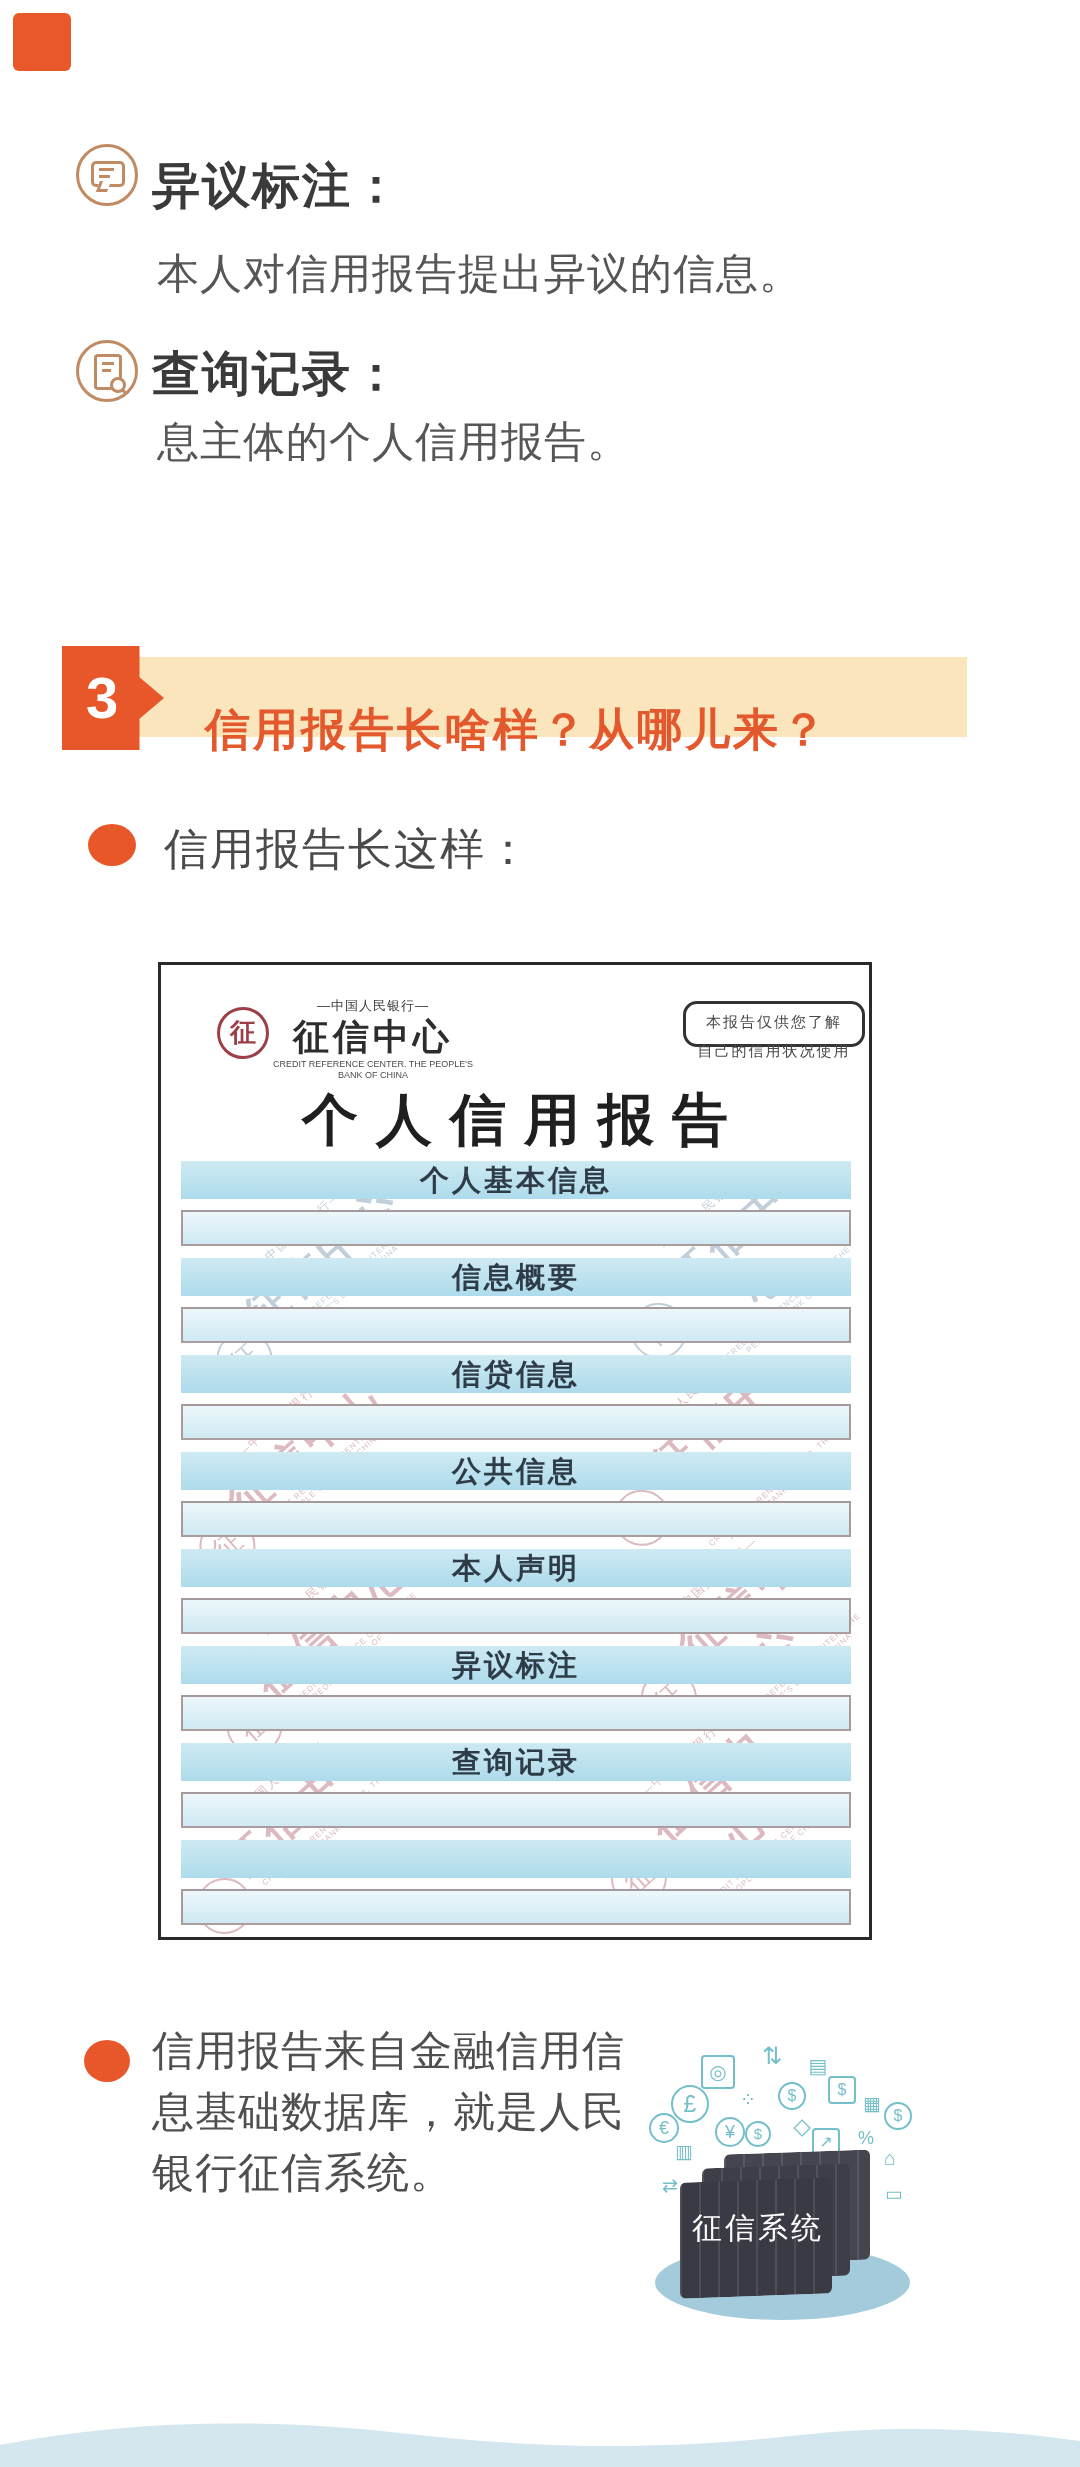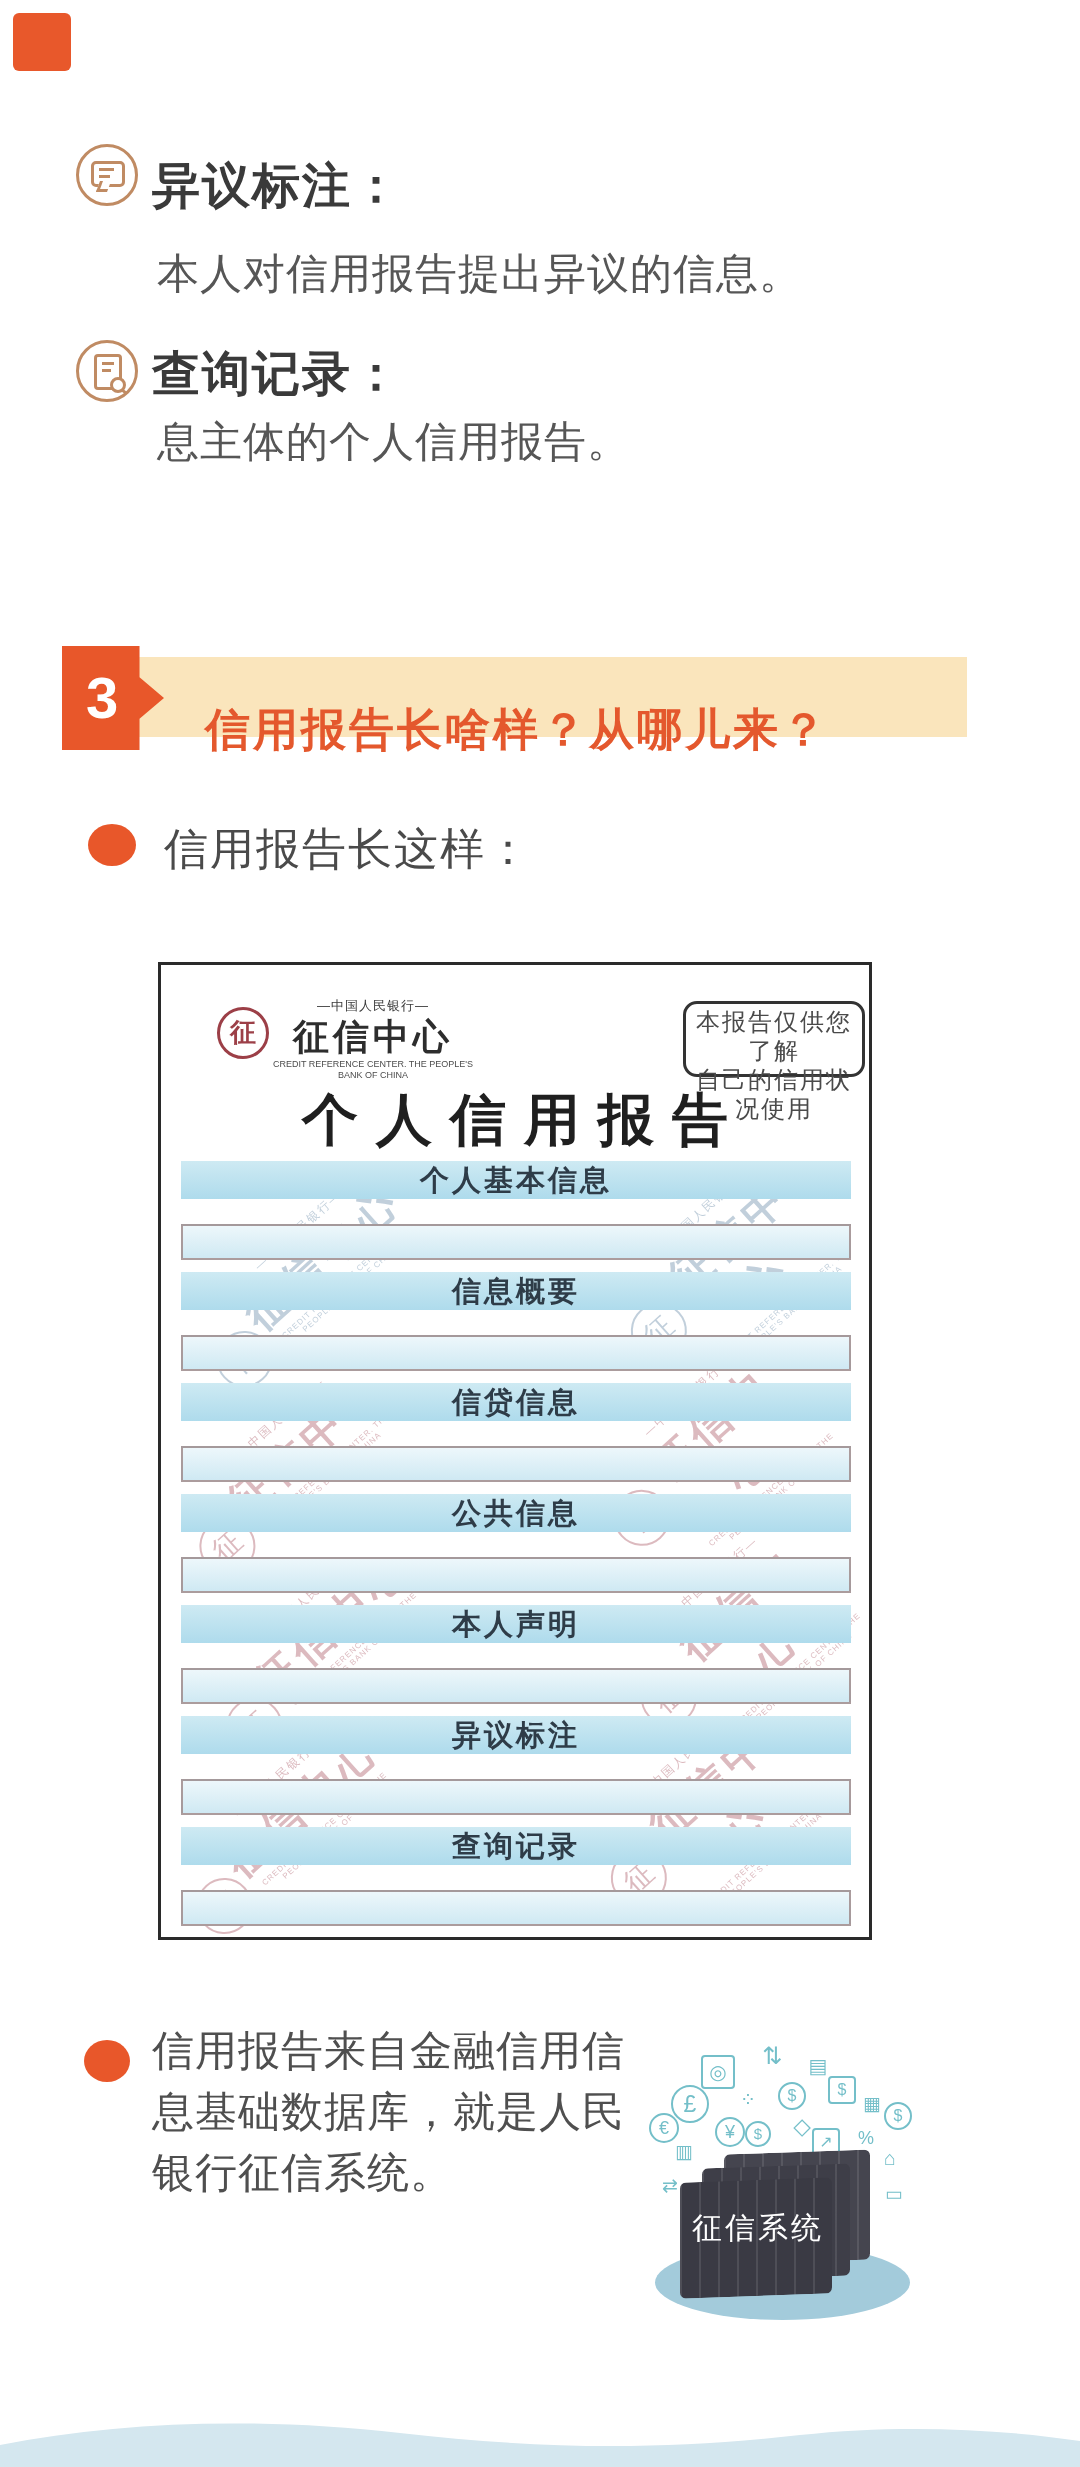--- a/index.html
+++ b/index.html
@@ -36,26 +36,26 @@
   
   .card{left:158px;top:962px;width:714px;height:978px;border:3px solid #2A2A2A;background:#fff;
         box-sizing:border-box;overflow:hidden;}
   .seal{position:absolute;left:56px;top:42px;width:46px;height:46px;border:3px solid #9C3F47;border-radius:50%;
         color:#9C3F47;font-size:26px;font-weight:700;text-align:center;line-height:46px;
         font-family:"Liberation Serif","DejaVu Serif",serif;}
   .brand-top{position:absolute;left:112px;top:32px;width:200px;text-align:center;font-size:13px;color:#3a3a3a;letter-spacing:1px;}
   .brand-name{position:absolute;left:112px;top:48px;width:200px;text-align:center;font-size:36px;font-weight:700;color:#2d2d2d;
         font-family:"Liberation Serif","DejaVu Serif",serif;letter-spacing:4px;}
   .brand-en{position:absolute;left:112px;top:94px;width:200px;text-align:center;font-size:9px;color:#4c4c4c;line-height:11px;}
-  .notice{position:absolute;left:522px;top:36px;width:182px;height:76px;border:3px solid #333;border-radius:14px;
-        font-size:24px;color:#4a4a4a;letter-spacing:2px;text-align:center;line-height:29px;padding-top:3px;box-sizing:border-box;}
+  .notice{position:absolute;left:522px;top:36px;width:182px;height:46px;border:3px solid #333;border-radius:14px;
+        font-size:15px;color:#4a4a4a;letter-spacing:2px;text-align:center;line-height:29px;padding-top:3px;box-sizing:border-box;}
   .r-title{position:absolute;left:0;top:118px;width:100%;text-align:center;font-size:56px;font-weight:700;color:#1f1f1f;
         letter-spacing:18px;text-indent:18px;}
   .rows{position:absolute;left:20px;top:196px;width:670px;}
-  .row-solid{height:38px;margin-bottom:25px;background:linear-gradient(#CEEAF3,#AEDBEC);
+  .row-solid{height:38px;margin-bottom:11px;background:linear-gradient(#CEEAF3,#AEDBEC);
         text-align:center;line-height:38px;font-size:29px;font-weight:700;color:#2E3C48;letter-spacing:3px;}
   .row-empty{height:36px;margin-bottom:12px;background:linear-gradient(#EDF7FB,#CFE9F3);
         border:2px solid rgba(150,125,125,.75);box-sizing:border-box;}
 
   
   .wm{position:absolute;transform:translate(-50%,-50%) rotate(-42deg);text-align:center;pointer-events:none;}
   .wm-top{font-size:12px;letter-spacing:2px;}
   .wm-cn{font-size:42px;font-weight:700;letter-spacing:6px;font-family:"Liberation Serif","DejaVu Serif",serif;}
   .wm-en{font-size:8px;letter-spacing:1px;width:170px;margin:0 auto;}
   .wm-seal{position:absolute;left:-58px;top:40px;width:52px;height:52px;border:2px solid currentColor;border-radius:50%;

